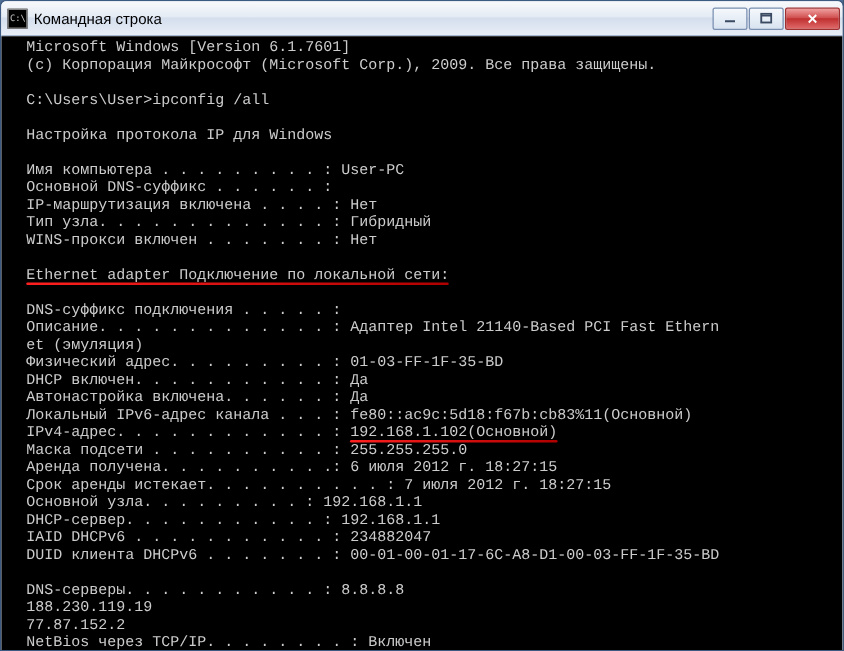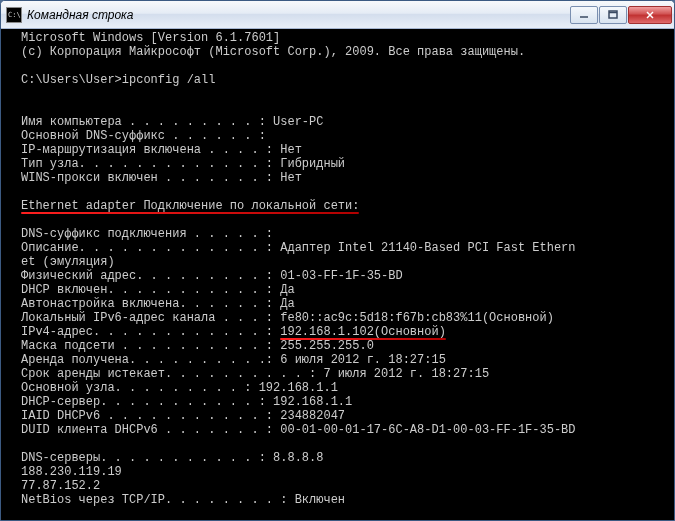--- a/index.html
+++ b/index.html
@@ -1,18 +1,18 @@
 <!DOCTYPE html>
 <html><head>
   <meta charset="utf-8">
   <style>
     * { margin: 0; padding: 0; box-sizing: border-box; }
     body { background: #5a7ca8; font-family: Tahoma, sans-serif; }
     .window { width: 675px; height: 521px; background: #fff; border: 1px solid #3c5a82; border-radius: 5px 5px 0 0; box-shadow: 0 0 8px rgba(0,0,0,.4); overflow: hidden; }
-    .titlebar { height: 28px; background: linear-gradient(to bottom,#f8f9fb 0%,#e5ecf5 45%,#d4deed 50%,#e8eef7 100%); display: flex; align-items: center; border-bottom: 1px solid #a5b5d0; font-style: italic; }
+    .titlebar { height: 28px; background: linear-gradient(to bottom,#f8f9fb 0%,#e5ecf5 45%,#d4deed 50%,#e8eef7 100%); display: flex; align-items: center; border-bottom: 1px solid #a5b5d0; }
     .titlebar-icon { width: 16px; height: 16px; margin: 0 5px; background: #000; border: 1px solid #888; position: relative; }
     .titlebar-icon::after { content:"C:\\"; color:#ccc; font: 7px/14px monospace; position:absolute; left:1px; top:0;}
     .titlebar-text { flex: 1; font-size: 12px; color: #000; }
     .win-btns { display: flex; margin-right: 2px; }
     .win-btn { width: 28px; height: 18px; margin-left: 1px; border: 1px solid #7a8fb0; border-radius: 2px; display: flex; align-items:center; justify-content:center; cursor: pointer; background: linear-gradient(to bottom,#f5f8fc,#d8e3f0);}
     .win-btn.close { width: 44px; background: linear-gradient(to bottom,#f0a0a0,#d05050 45%,#c03030 50%,#e06a6a); border-color:#a03030;}
     .win-btn.close svg { stroke:#fff; }
     .win-btn svg { stroke:#3a4a62; stroke-width:1.5; fill:none; }
     .console { height: 493px; background:#000; color:#ccc; font: 12px/14px "Courier New", monospace; padding: 2px 20px; overflow:hidden; white-space: nowrap;}
     .console .line { min-height:14px; }
@@ -45,20 +45,21 @@
           </svg>
         </div>
     </div>
   </div>
   <div class="console">
     <div class="line">Microsoft Windows [Version 6.1.7601]</div>
     <div class="line">(c) Корпорация Майкрософт (Microsoft Corp.), 2009. Все права защищены.</div>
     <div class="line"></div>
     <div class="line">C:\Users\User&gt;ipconfig /all</div>
     <div class="line"></div>
+    <div class="line">Настройка протокола IP для Windows</div>
     <div class="line"></div>
     <div class="line">   Имя компьютера  . . . . . . . . . : User-PC</div>
     <div class="line">   Основной DNS-суффикс  . . . . . . :</div>
     <div class="line">   IP-маршрутизация включена . . . . : Нет</div>
     <div class="line">   Тип узла. . . . . . . . . . . . . : Гибридный</div>
     <div class="line">   WINS-прокси включен . . . . . . . : Нет</div>
     <div class="line"></div>
     <div class="line"><span class="underline-red">Ethernet adapter Подключение по локальной сети:</span></div>
     <div class="line"></div>
     <div class="line">   DNS-суффикс подключения . . . . . :</div>

